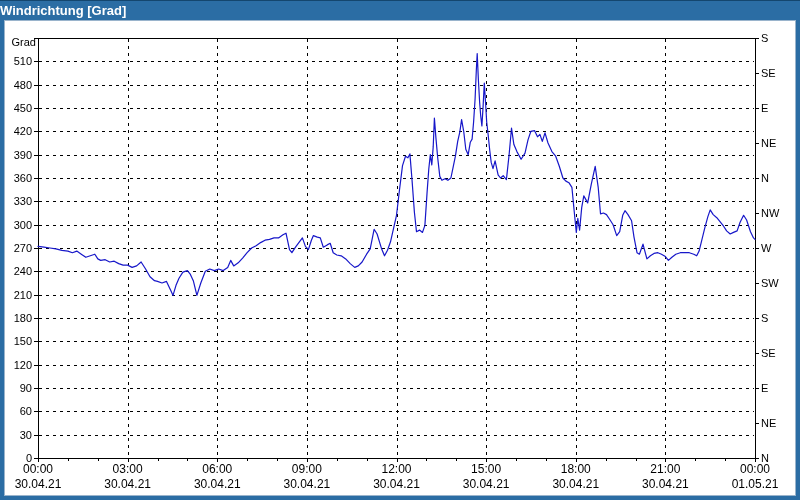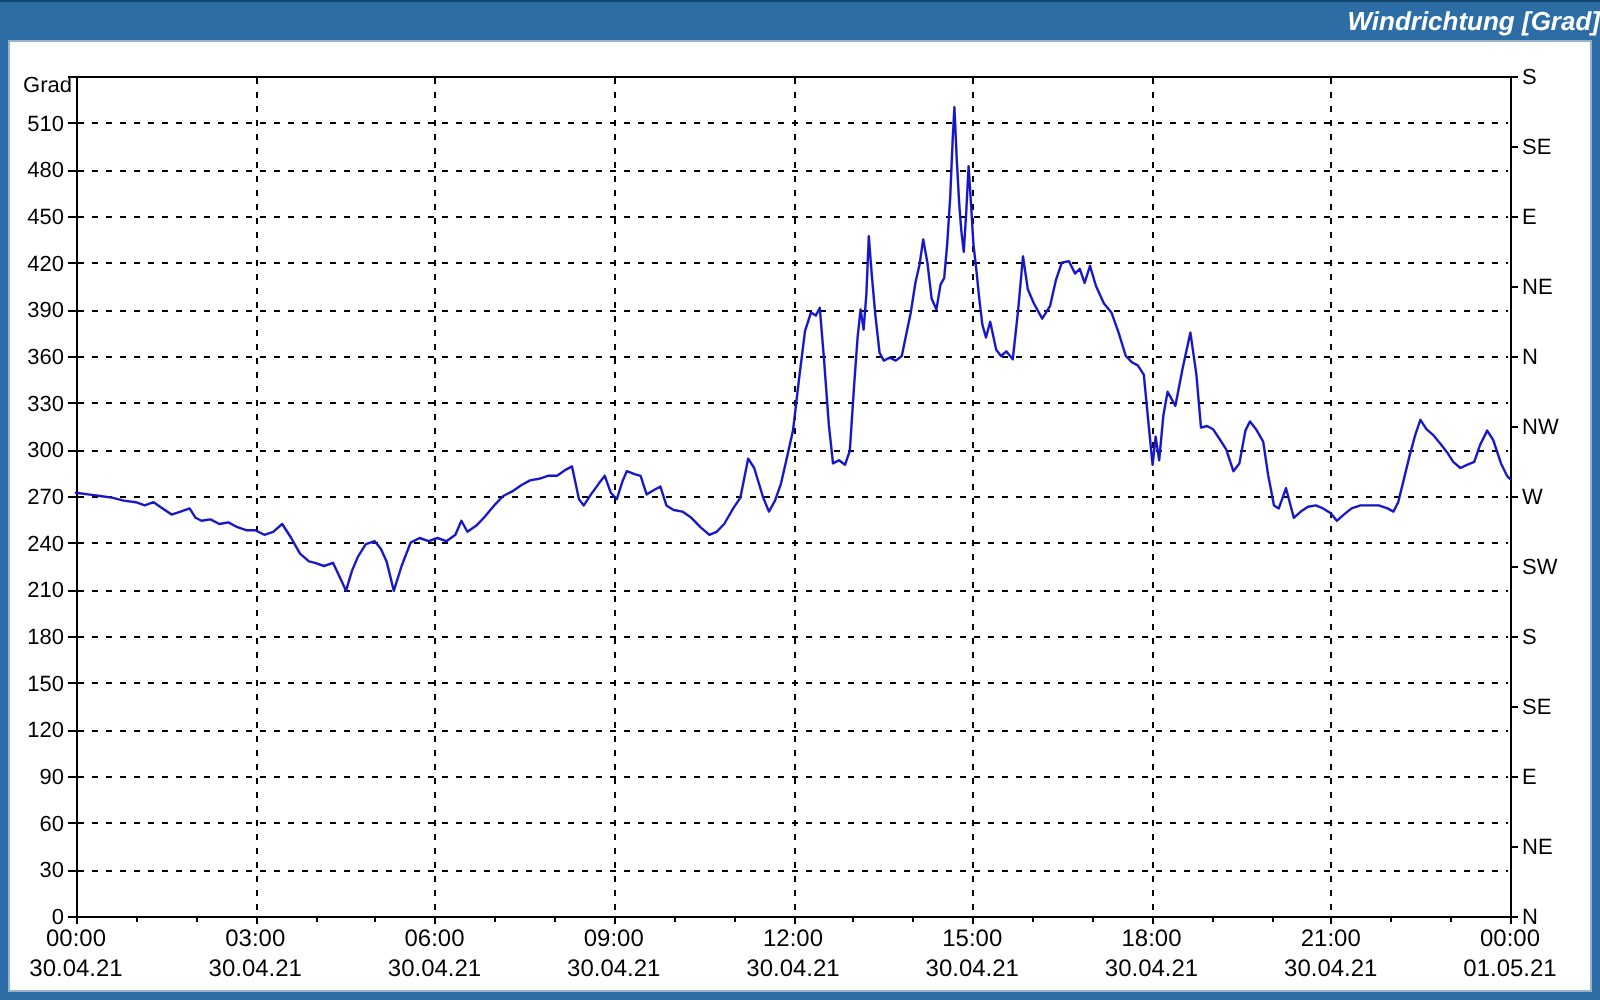--- a/index.html
+++ b/index.html
@@ -3,21 +3,21 @@
 <meta charset="utf-8">
 <style>
   html,body { margin:0; padding:0; }
   body {
     width:800px; height:500px; position:relative;
     background:#2b6da4; overflow:hidden;
     font-family:"Liberation Sans", sans-serif;
   }
   .titlebar {
     position:absolute; top:0; left:0; width:800px; height:20px;
-    text-align:right; border-top:1px solid #14466e;font-style:italic;
+    text-align:left; border-top:1px solid #14466e;
   }
   .titlebar span {
     color:#ffffff; font-size:13px; font-weight:bold; line-height:20px;
   }
   .chart-panel {
     position:absolute; left:4px; top:20px; width:792px; height:476px;
     background:#ffffff; box-shadow:inset 0 0 0 1px #9ab4cc;
   }
   svg { display:block; }
   svg text { font-family:"Liberation Sans", sans-serif; fill:#000; }

